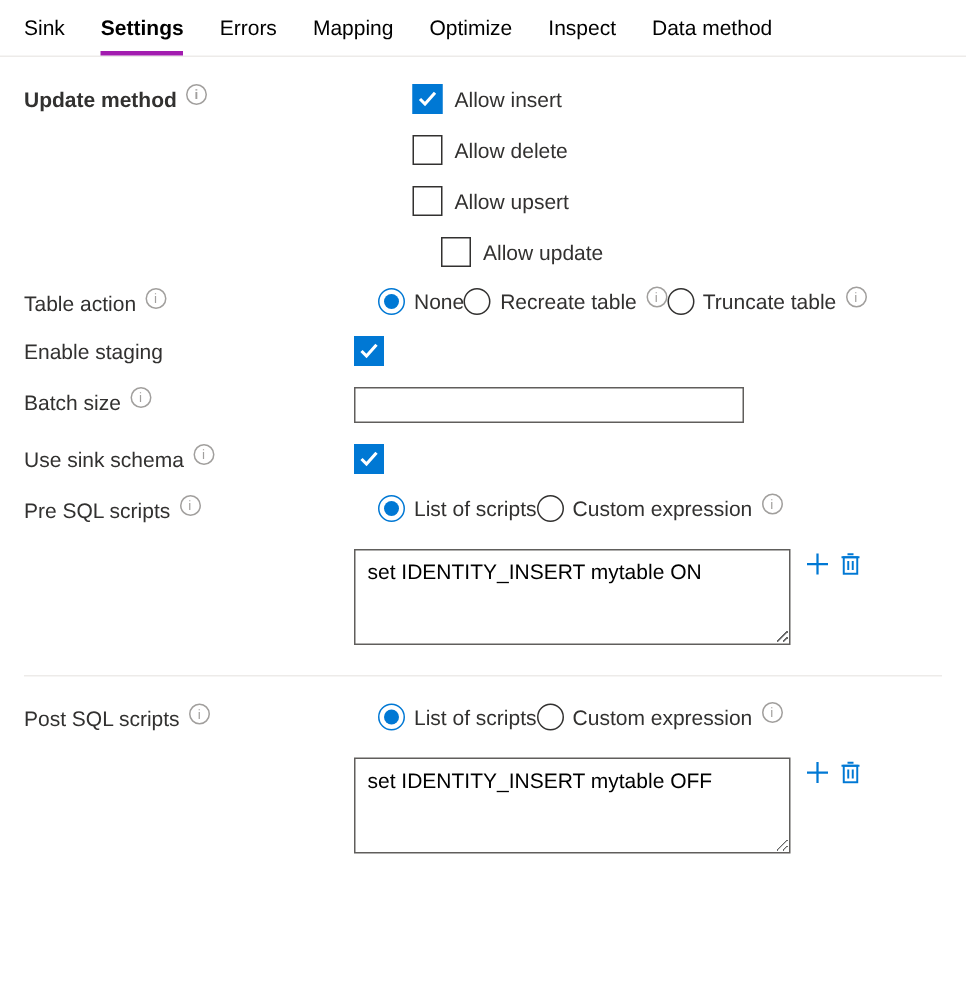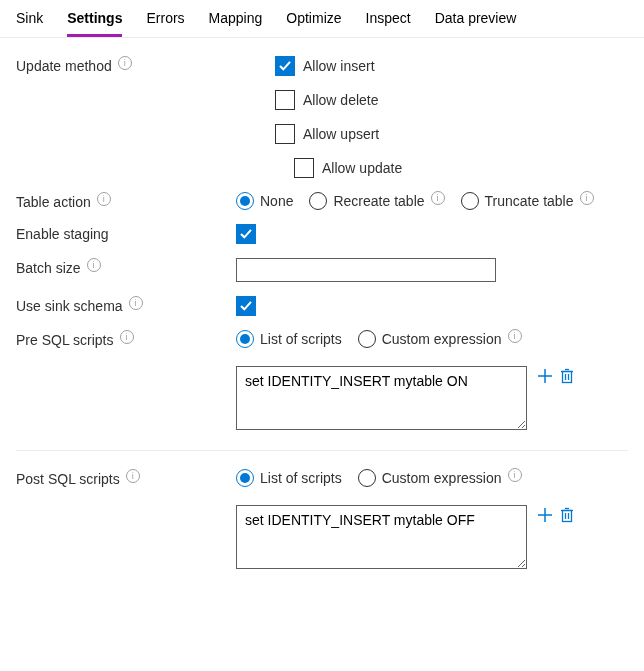--- a/index.html
+++ b/index.html
@@ -37,21 +37,21 @@
     margin-bottom: 14px;
   }
   .label-col {
     width: 220px;
     flex-shrink: 0;
     padding-top: 2px;
     display: flex;
     align-items: center;
     gap: 6px;
   }
-  .label-col.bold { font-weight: 400; }
+  .label-col.bold { font-weight: 700; }
   .ctrl-col {
     flex: 1;
   }
   .info-icon {
     display: inline-flex;
     width: 14px; height: 14px;
     border: 1px solid #a19f9d;
     border-radius: 50%;
     font-size: 9px;
     color: #a19f9d;
@@ -84,22 +84,22 @@
   }
   .checkmark {
     width: 12px; height: 10px;
     stroke: #fff;
     stroke-width: 2.5;
     fill: none;
   }
   .radios {
     display: flex;
     align-items: center;
-    gap: 16px;
     flex-wrap: wrap;
+    margin-left: 16px;
   }
   .radio-item {
     display: flex;
     align-items: center;
     gap: 6px;
     cursor: pointer;
   }
   .radio {
     width: 18px; height: 18px;
     border: 1px solid #323130;
@@ -157,21 +157,21 @@
 </head>
 <body>
 
 <div class="tabs">
   <div class="tab">Sink</div>
   <div class="tab active">Settings</div>
   <div class="tab">Errors</div>
   <div class="tab">Mapping</div>
   <div class="tab">Optimize</div>
   <div class="tab">Inspect</div>
-  <div class="tab">Data preview</div>
+  <div class="tab">Data method</div>
 </div>
 
 <div class="form">
 
   <div class="row">
     <div class="label-col bold">
       <span>Update method</span>
       <span class="info-icon">i</span>
     </div>
     <div class="ctrl-col">

